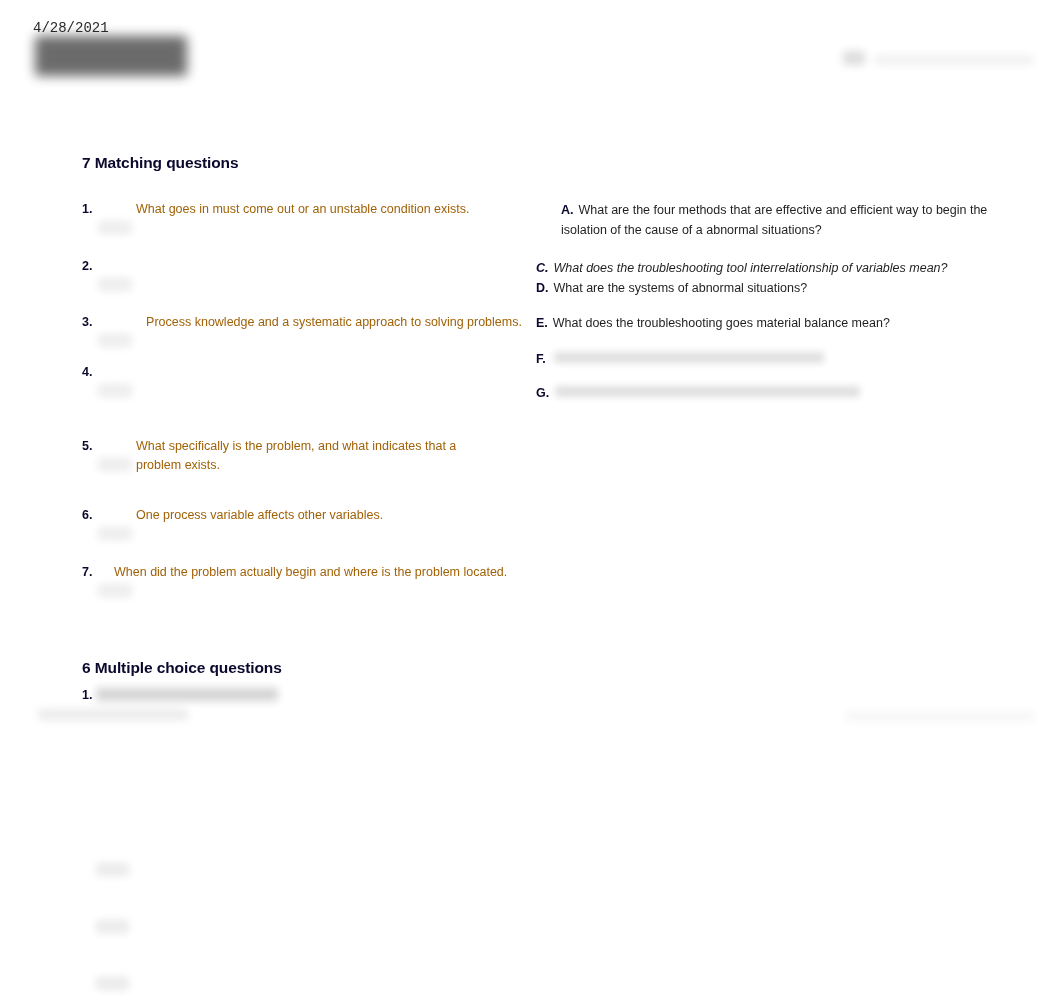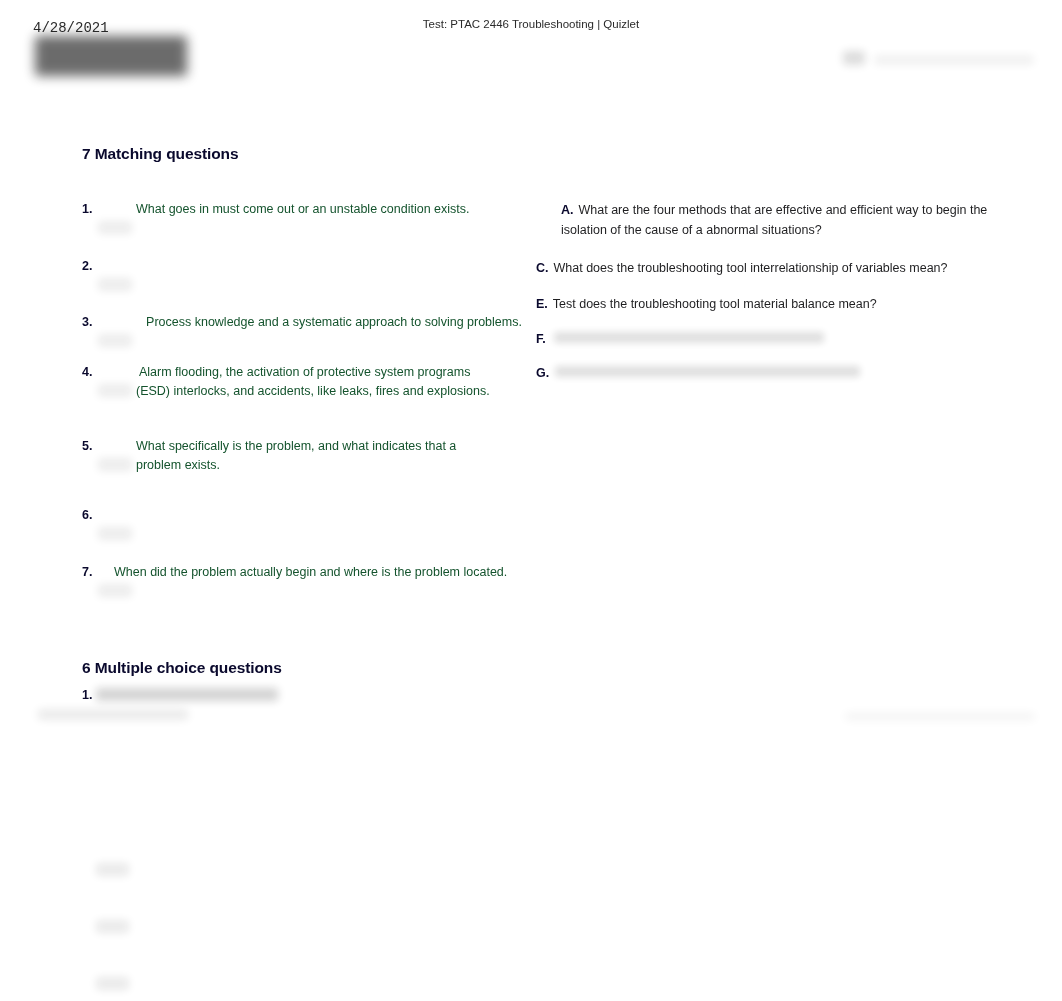--- a/index.html
+++ b/index.html
@@ -129,21 +129,21 @@
   
   .section-heading {
     position: absolute;
     left: 82px;
     font-size: 15.5px;
     font-weight: bold;
     letter-spacing: -0.1px;
     color: #0a092d;
     white-space: nowrap;
   }
-  #matching-heading { top: 145px; }
+  #matching-heading { top: 154px; }
   #mc-heading { top: 659px; }
 
   
   .match-left {
     position: absolute;
     left: 82px;
     top: 200px;
     width: 450px;
   }
   .match-row {
@@ -156,21 +156,21 @@
     top: 0;
     font-size: 12.5px;
     font-weight: bold;
     line-height: 18px;
     color: #0a092d;
   }
   .match-text {
     display: block;
     font-size: 12.5px;
     line-height: 18.5px;
-    color: #14532d;
+    color: #a16207;
   }
   .match-slot {
     position: absolute;
     left: 16px;
     top: 21px;
   }
 
   
   .match-right {
     position: absolute;
@@ -209,21 +209,20 @@
     font-weight: bold;
     line-height: 18px;
     color: #0a092d;
   }
 </style>
 </head>
 <body>
 
 <div class="print-header">
   <div class="print-date">4/28/2021</div>
-  <div class="print-title">Test: PTAC 2446 Troubleshooting | Quizlet</div>
 </div>
 
 <div class="blur logo-blur"></div>
 
 <div class="blur topright-blur-icon"></div>
 <div class="blur topright-blur-bar"></div>
 
 <div class="section-heading" id="matching-heading">7 Matching questions</div>
 
 <div class="match-left">
@@ -241,56 +240,59 @@
 
   <div class="match-row" style="height:50px;">
     <span class="match-num">3.</span>
     <span class="blur slot-blur match-slot"></span>
     <span class="match-text" style="margin-left:54px;text-align:center;">Process knowledge and a systematic approach to solving problems.</span>
   </div>
 
   <div class="match-row" style="height:74px;">
     <span class="match-num">4.</span>
     <span class="blur slot-blur match-slot"></span>
-    <span class="match-text" style="display:block;margin-left:54px;text-indent:3px;width:370px;">Alarm flooding, the activation of protective system programs (ESD) interlocks, and accidents, like leaks, fires and explosions.</span>
   </div>
 
   <div class="match-row" style="height:69px;">
     <span class="match-num">5.</span>
     <span class="blur slot-blur match-slot"></span>
     <span class="match-text" style="display:block;margin-left:54px;width:368px;">What specifically is the problem, and what indicates that a problem exists.</span>
   </div>
 
   <div class="match-row" style="height:57px;">
     <span class="match-num">6.</span>
     <span class="blur slot-blur match-slot"></span>
+    <span class="match-text" style="margin-left:54px;">One process variable affects other variables.</span>
   </div>
 
   <div class="match-row" style="height:50px;">
     <span class="match-num">7.</span>
     <span class="blur slot-blur match-slot"></span>
     <span class="match-text" style="margin-left:32px;">When did the problem actually begin and where is the problem located.</span>
   </div>
 
 </div>
 
 <div class="match-right">
 
   <div class="opt-row" style="margin-bottom:19px;width:432px;margin-left:25px;">
     <span class="opt-letter">A.</span><span class="opt-text">What are the four methods that are effective and efficient way to begin the isolation of the cause of a abnormal situations?</span>
   </div>
 
 
+  <div class="opt-row" style="margin-bottom:0;font-style:italic;">
+    <span class="opt-letter">C.</span><span class="opt-text">What does the troubleshooting tool interrelationship of variables mean?</span>
+  </div>
+
   <div class="opt-row" style="margin-bottom:16px;">
-    <span class="opt-letter">C.</span><span class="opt-text">What does the troubleshooting tool interrelationship of variables mean?</span>
-  </div>
-
+    <span class="opt-letter">D.</span><span class="opt-text">What are the systems of abnormal situations?</span>
+  </div>
 
   <div class="opt-row" style="margin-bottom:16px;">
-    <span class="opt-letter">E.</span><span class="opt-text">Test does the troubleshooting tool material balance mean?</span>
+    <span class="opt-letter">E.</span><span class="opt-text">What does the troubleshooting goes material balance mean?</span>
   </div>
 
   <div class="opt-row" style="margin-bottom:16px;height:18px;">
     <span class="opt-letter">F.</span><span class="blur opt-blur" style="position:absolute;left:18px;top:3px;width:270px;"></span>
   </div>
 
   <div class="opt-row" style="margin-bottom:0;height:18px;">
     <span class="opt-letter">G.</span><span class="blur opt-blur" style="position:absolute;left:19px;top:3px;width:305px;"></span>
   </div>
 

